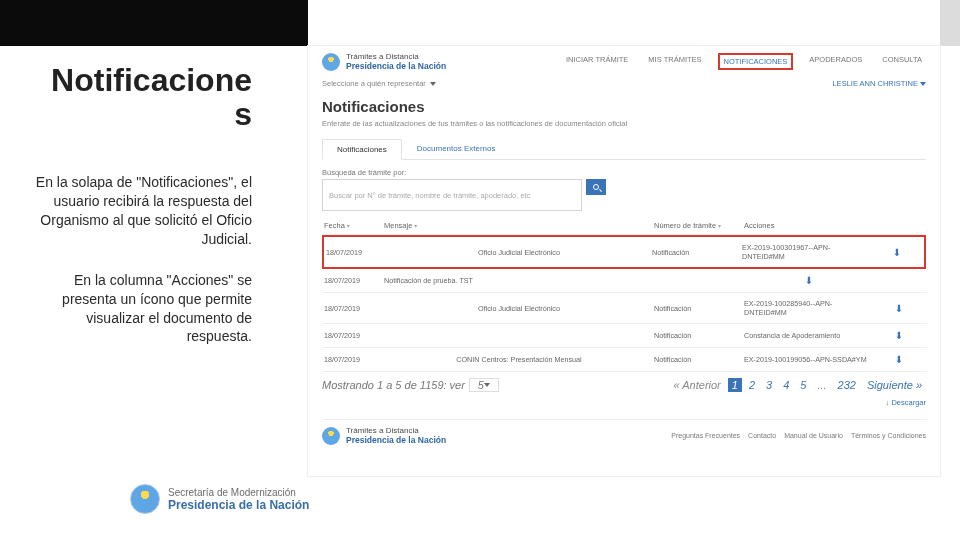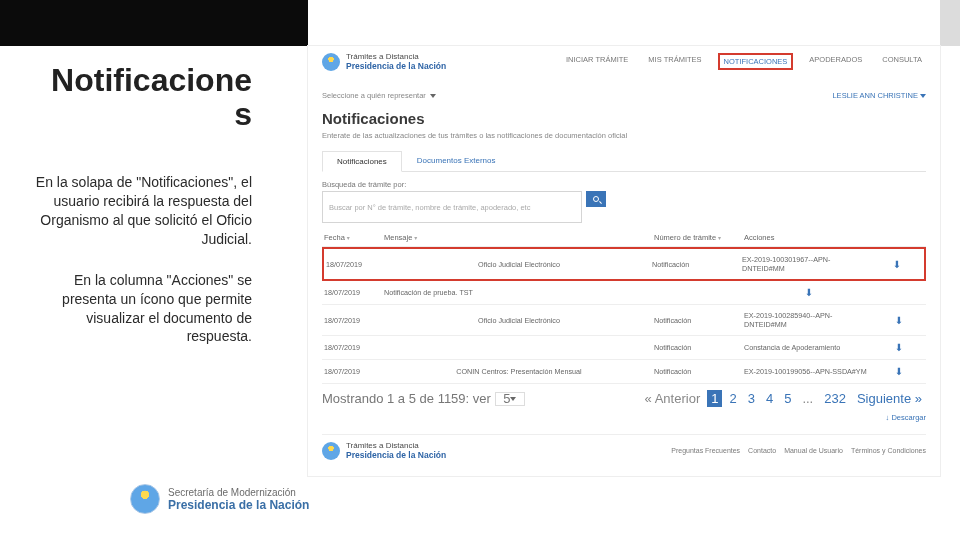--- a/index.html
+++ b/index.html
@@ -22,21 +22,21 @@
   .brand-row { display: flex; align-items: center; justify-content: space-between; }
   .brand { display: flex; align-items: center; gap: 6px; }
   .crest { width: 18px; height: 18px; border-radius: 50%; background: radial-gradient(circle at 50% 35%, #ffd94d 18%, #5fa6e6 19%); }
   .brand-text .l1 { color: #4a4a4a; font-size: 8px; }
   .brand-text .l2 { color: #2e64a6; font-size: 8.5px; font-weight: 700; }
 
   .nav { display: flex; gap: 12px; font-size: 7.5px; color: #777; }
   .nav-item { padding: 2px 4px; }
   .nav-item.active { border: 2px solid #d43b2e; color: #3a74b7; }
 
-  .rep-row { margin-top: 20px; display: flex; align-items: center; justify-content: space-between; font-size: 7.5px; color: #888; }
+  .rep-row { margin-top: 8px; display: flex; align-items: center; justify-content: space-between; font-size: 7.5px; color: #888; }
   .rep-left { display: flex; align-items: center; gap: 4px; }
   .chevron { width: 0; height: 0; border-left: 3px solid transparent; border-right: 3px solid transparent; border-top: 4px solid #666; display: inline-block; }
   .user-link { color: #3a74b7; }
 
   .page-title { margin-top: 10px; font-size: 15px; font-weight: 700; color: #3a3a3a; }
   .page-sub { margin-top: 4px; font-size: 7.5px; color: #888; }
 
   .tabs { margin-top: 10px; display: flex; gap: 0; border-bottom: 1px solid #e2e2e2; font-size: 8px; }
   .tab { padding: 5px 14px; color: #999; border: 1px solid transparent; border-bottom: none; }
   .tab.active { color: #333; border: 1px solid #e2e2e2; border-bottom: 1px solid #fff; background: #fff; position: relative; top: 1px; }
@@ -52,21 +52,21 @@
   .tbl { margin-top: 6px; width: 100%; }
   .thead { display: grid; grid-template-columns: 60px 1fr 90px 130px 50px; font-size: 7.5px; color: #666; padding: 4px 2px; border-bottom: 1px solid #eee; }
   .thead span { display: flex; align-items: center; gap: 2px; }
   .sort-caret { font-size: 6px; color: #aaa; }
   .trow { display: grid; grid-template-columns: 60px 1fr 90px 130px 50px; font-size: 7.2px; color: #666; padding: 6px 2px; border-bottom: 1px solid #eee; align-items: center; }
   .trow.hl { border: 2px solid #d43b2e; }
   .dl-icon { color: #3a74b7; font-size: 10px; text-align: center; cursor: pointer; }
   .cell-n { text-align: center; padding: 0 4px; }
   .cell-a { text-align: center; }
 
-  .pager-row { margin-top: 6px; display: flex; justify-content: space-between; font-size: 13px; color: #777; }
+  .pager-row { margin-top: 6px; display: flex; justify-content: space-between; font-size: 11px; color: #777; font-style: italic; }
   .pager-left { display: flex; align-items: center; gap: 4px; }
   .pg-select { width: 30px; height: 14px; border: 1px solid #ddd; display: inline-flex; align-items: center; justify-content: center; }
   .pager { display: flex; align-items: center; gap: 3px; }
   .pg { padding: 1px 4px; color: #888; }
   .pg.active { background: #3a74b7; color: #fff; }
   .pg.link { color: #3a74b7; }
 
   .dl-all { margin-top: 6px; text-align: right; color: #3a74b7; font-size: 7.5px; }
 
   .footer { margin-top: 12px; border-top: 1px solid #eee; padding-top: 6px; display: flex; justify-content: space-between; align-items: center; font-size: 7px; color: #7a7a7a; }

